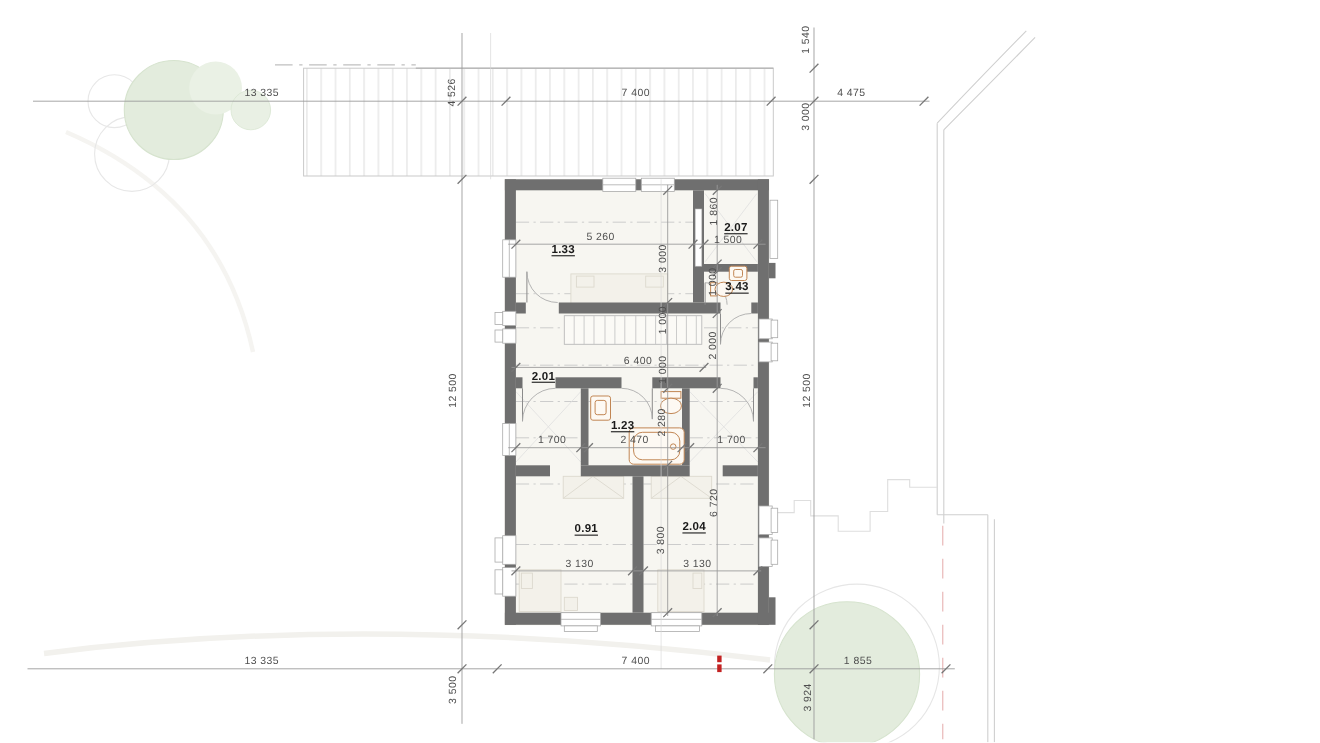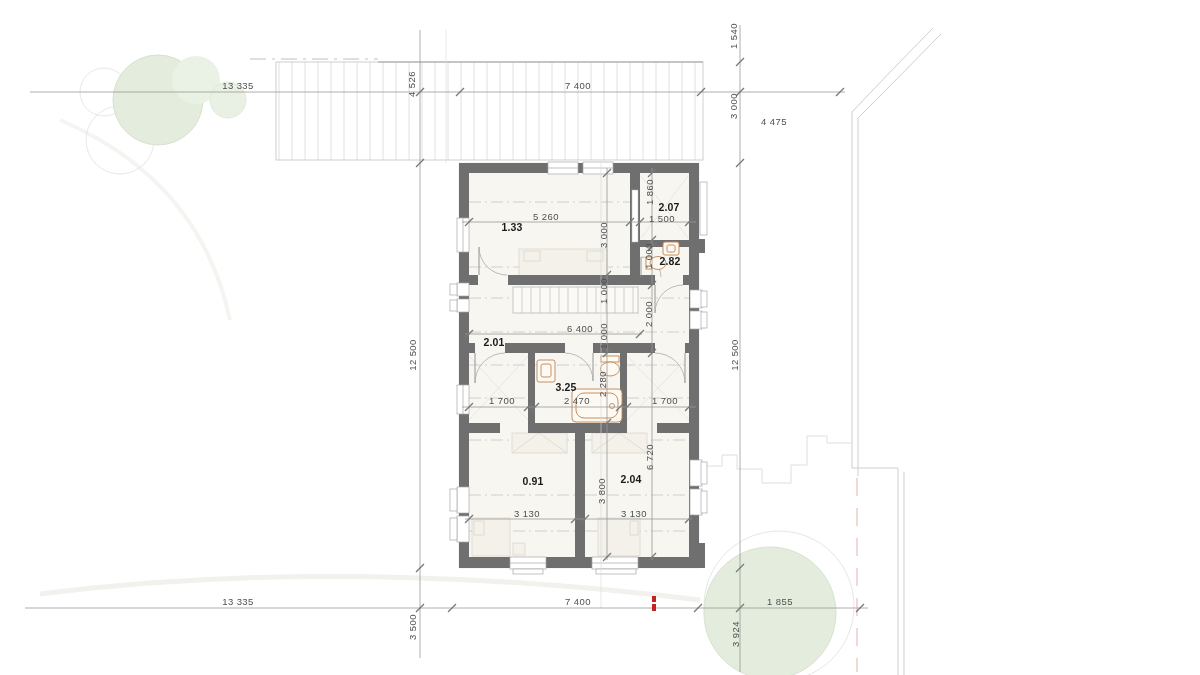--- a/index.html
+++ b/index.html
@@ -2,21 +2,21 @@
 <html><head>
 <meta charset="utf-8">
 <style>
   html,body{margin:0;padding:0;background:#ffffff;}
   #canvas{position:relative;width:1200px;height:675px;background:#ffffff;overflow:hidden;
           font-family:"Liberation Sans",sans-serif;}
   #canvas svg{position:absolute;left:0;top:0;}
   #labels{position:absolute;left:0;top:0;width:100%;height:100%;}
   .room-label{position:absolute;transform:translate(-50%,-50%);
       font-family:"Liberation Sans",sans-serif;font-weight:bold;font-size:10.5px;
-      color:#1a1a1a;text-underline-offset:2px;
+      color:#1a1a1a;text-decoration:underline;text-underline-offset:2px;
       letter-spacing:.2px;white-space:nowrap;}
   .dim-label{position:absolute;transform:translate(-50%,-50%);
       font-family:"Liberation Sans",sans-serif;font-size:9.5px;color:#4f4f4f;
       letter-spacing:.4px;white-space:nowrap;}
   .dim-label.v{transform:translate(-50%,-50%) rotate(-90deg);}
 </style>
 </head>
 <body>
 
 <div id="canvas">
@@ -287,28 +287,28 @@
 
   <g fill="#c32222">
     <rect x="652" y="596" width="4" height="6"></rect>
     <rect x="652" y="604" width="4" height="7"></rect>
   </g>
 </svg>
 
 <div id="labels">
       <span class="room-label" style="left: 494px; top: 318px; margin-top: 24px;">2.01</span>
       <span class="room-label" style="left: 533px; top: 481px;">0.91</span>
-      <span class="room-label" style="left: 566px; top: 387px;">3.25</span>
+      <span class="room-label" style="left: 566px; top: 387px;">1.23</span>
       <span class="room-label" style="left: 631px; top: 479px;">2.04</span>
-      <span class="room-label" style="left: 670px; top: 261px;">2.82</span>
+      <span class="room-label" style="left: 670px; top: 261px;">3.43</span>
       <span class="room-label" style="left: 512px; top: 227px;">1.33</span>
       <span class="room-label" style="left: 669px; top: 207px;">2.07</span>
       <span class="dim-label" style="left: 238px; top: 85px;">13 335</span>
       <span class="dim-label" style="left: 578px; top: 85px;">7 400</span>
-      <span class="dim-label" style="left: 774px; top: 85px; margin-top: 36px;">4 475</span>
+      <span class="dim-label" style="left: 774px; top: 85px;">4 475</span>
       <span class="dim-label v" style="left: 411px; top: 84px;">4 526</span>
       <span class="dim-label v" style="left: 733px; top: 36px;">1 540</span>
       <span class="dim-label v" style="left: 733px; top: 106px;">3 000</span>
       <span class="dim-label v" style="left: 412px; top: 355px;">12 500</span>
       <span class="dim-label v" style="left: 734px; top: 355px;">12 500</span>
       <span class="dim-label" style="left: 546px; top: 216px;">5 260</span>
       <span class="dim-label v" style="left: 603px; top: 235px;">3 000</span>
       <span class="dim-label v" style="left: 649px; top: 192px;">1 860</span>
       <span class="dim-label" style="left: 662px; top: 218px; text-align: right;">1 500</span>
       <span class="dim-label v" style="left: 648px; top: 256px;">1 000</span>

